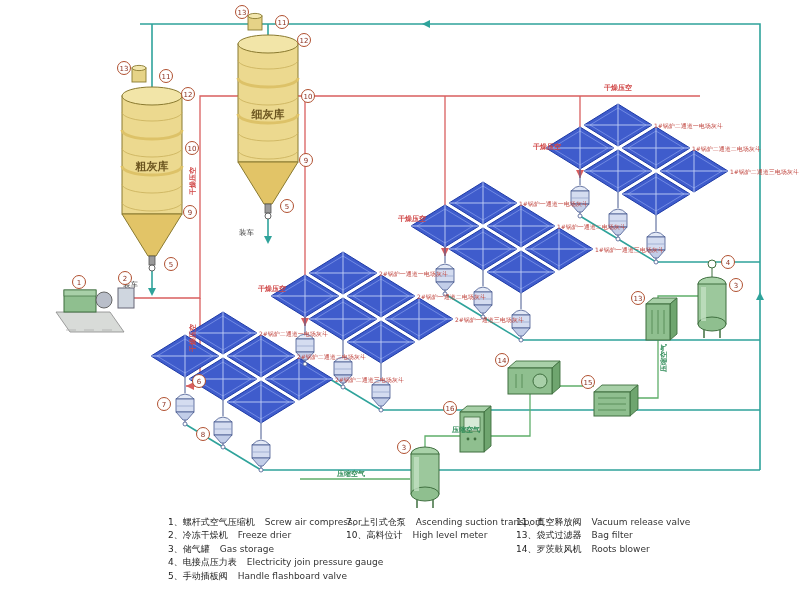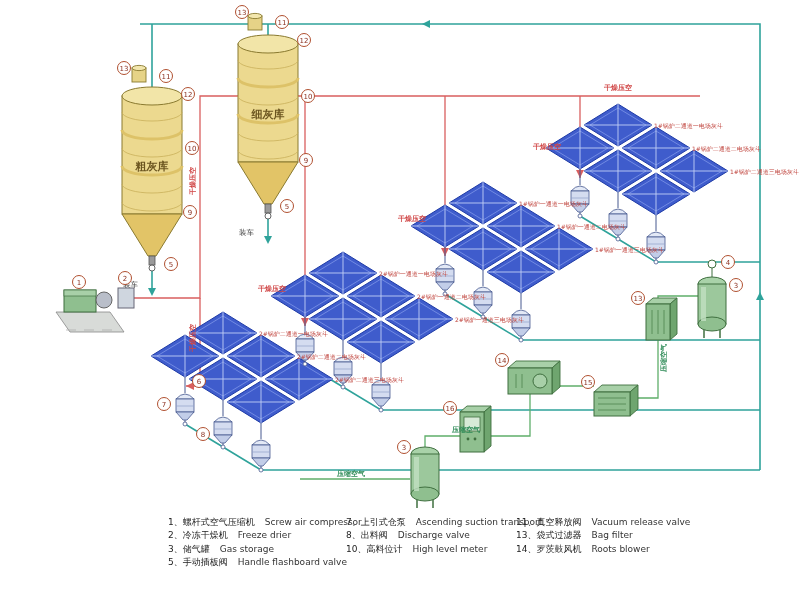--- a/index.html
+++ b/index.html
@@ -360,25 +360,25 @@
           <text x="450" y="410.5" class="mnum">16</text>
         </g>
       </g>
 </svg>
 
 <div class="legend" id="legend">
   <div class="lcol lcol1" id="lcol1">
         <div class="litem"><span class="lnum">1</span><span class="lzh">螺杆式空气压缩机</span><span class="len">Screw air compressor</span></div>
         <div class="litem"><span class="lnum">2</span><span class="lzh">冷冻干燥机</span><span class="len">Freeze drier</span></div>
         <div class="litem"><span class="lnum">3</span><span class="lzh">储气罐</span><span class="len">Gas storage</span></div>
+        <div class="litem"><span class="lnum">4</span><span class="lzh">电接点压力表</span><span class="len">Electricity join pressure gauge</span></div>
         <div class="litem"><span class="lnum">5</span><span class="lzh">手动插板阀</span><span class="len">Handle flashboard valve</span></div>
       </div>
   <div class="lcol lcol2" id="lcol2">
         <div class="litem"><span class="lnum">7</span><span class="lzh">上引式仓泵</span><span class="len">Ascending suction transport</span></div>
-        <div class="litem"><span class="lnum">8</span><span class="lzh">出料阀</span><span class="len">Discharge valve</span></div>
         <div class="litem"><span class="lnum">10</span><span class="lzh">高料位计</span><span class="len">High level meter</span></div>
       </div>
   <div class="lcol lcol3" id="lcol3">
         <div class="litem"><span class="lnum">11</span><span class="lzh">真空释放阀</span><span class="len">Vacuum release valve</span></div>
         <div class="litem"><span class="lnum">13</span><span class="lzh">袋式过滤器</span><span class="len">Bag filter</span></div>
         <div class="litem"><span class="lnum">14</span><span class="lzh">罗茨鼓风机</span><span class="len">Roots blower</span></div>
       </div>
 </div>
 </div>
 

